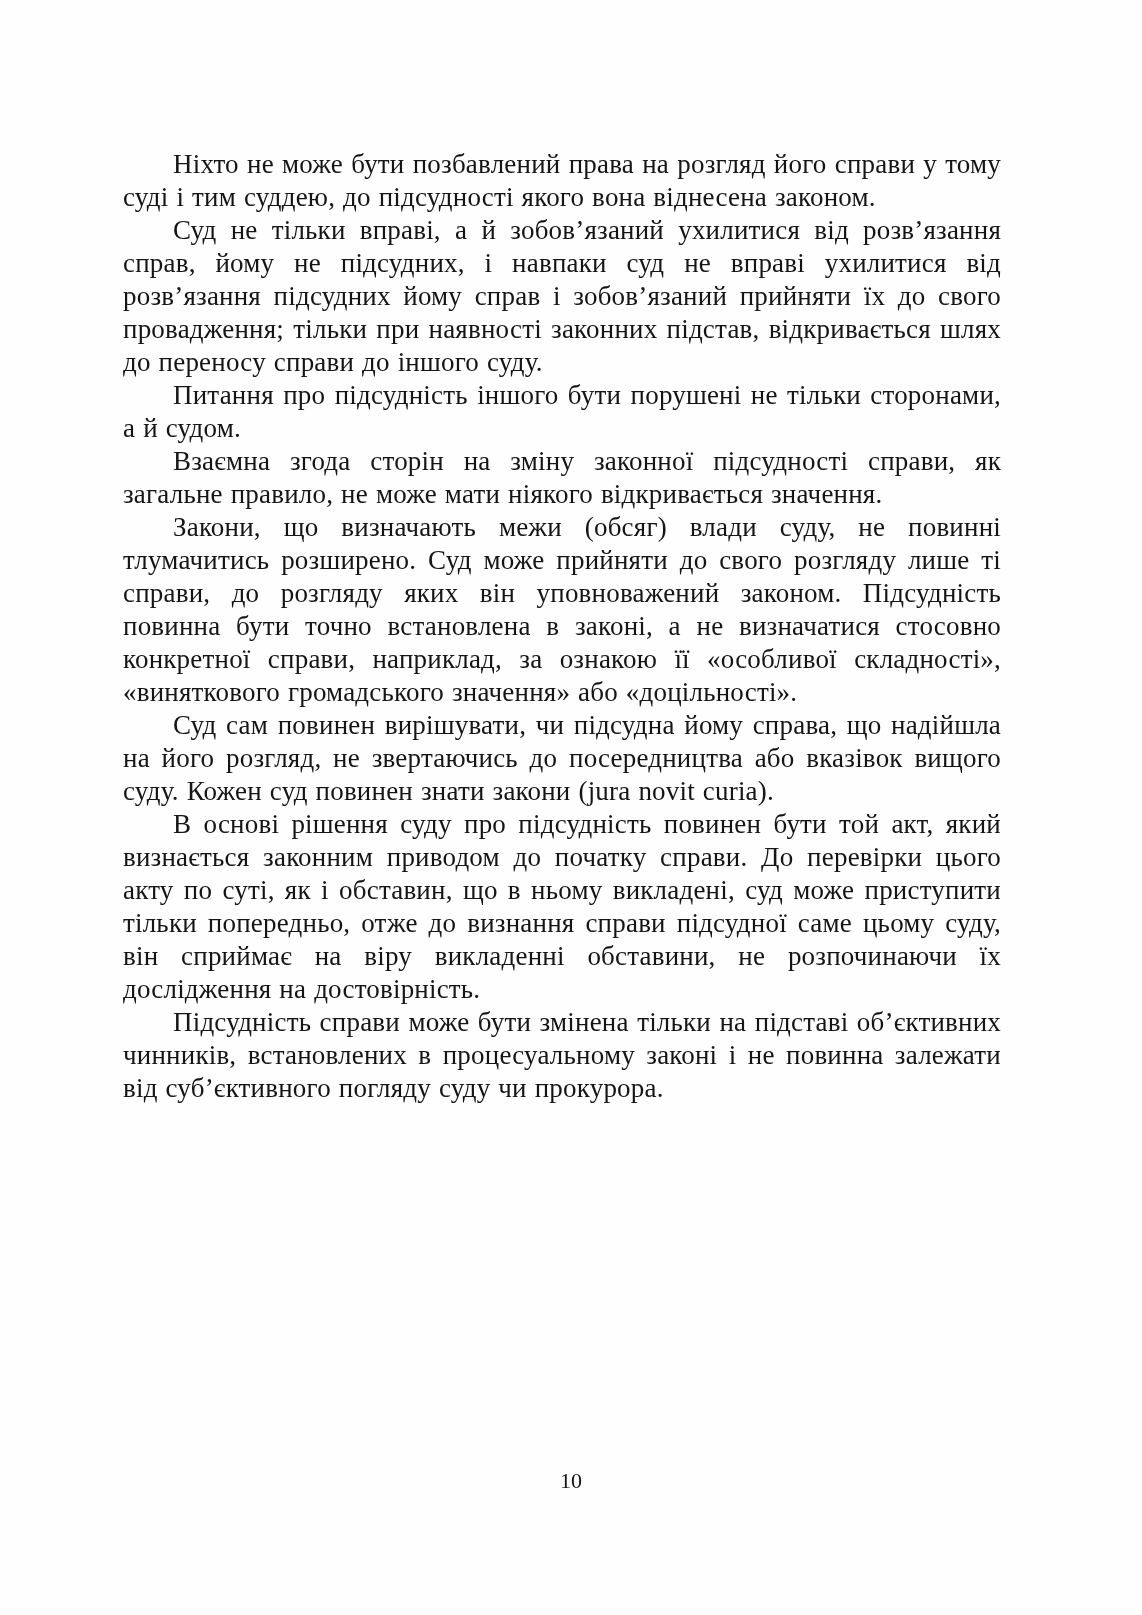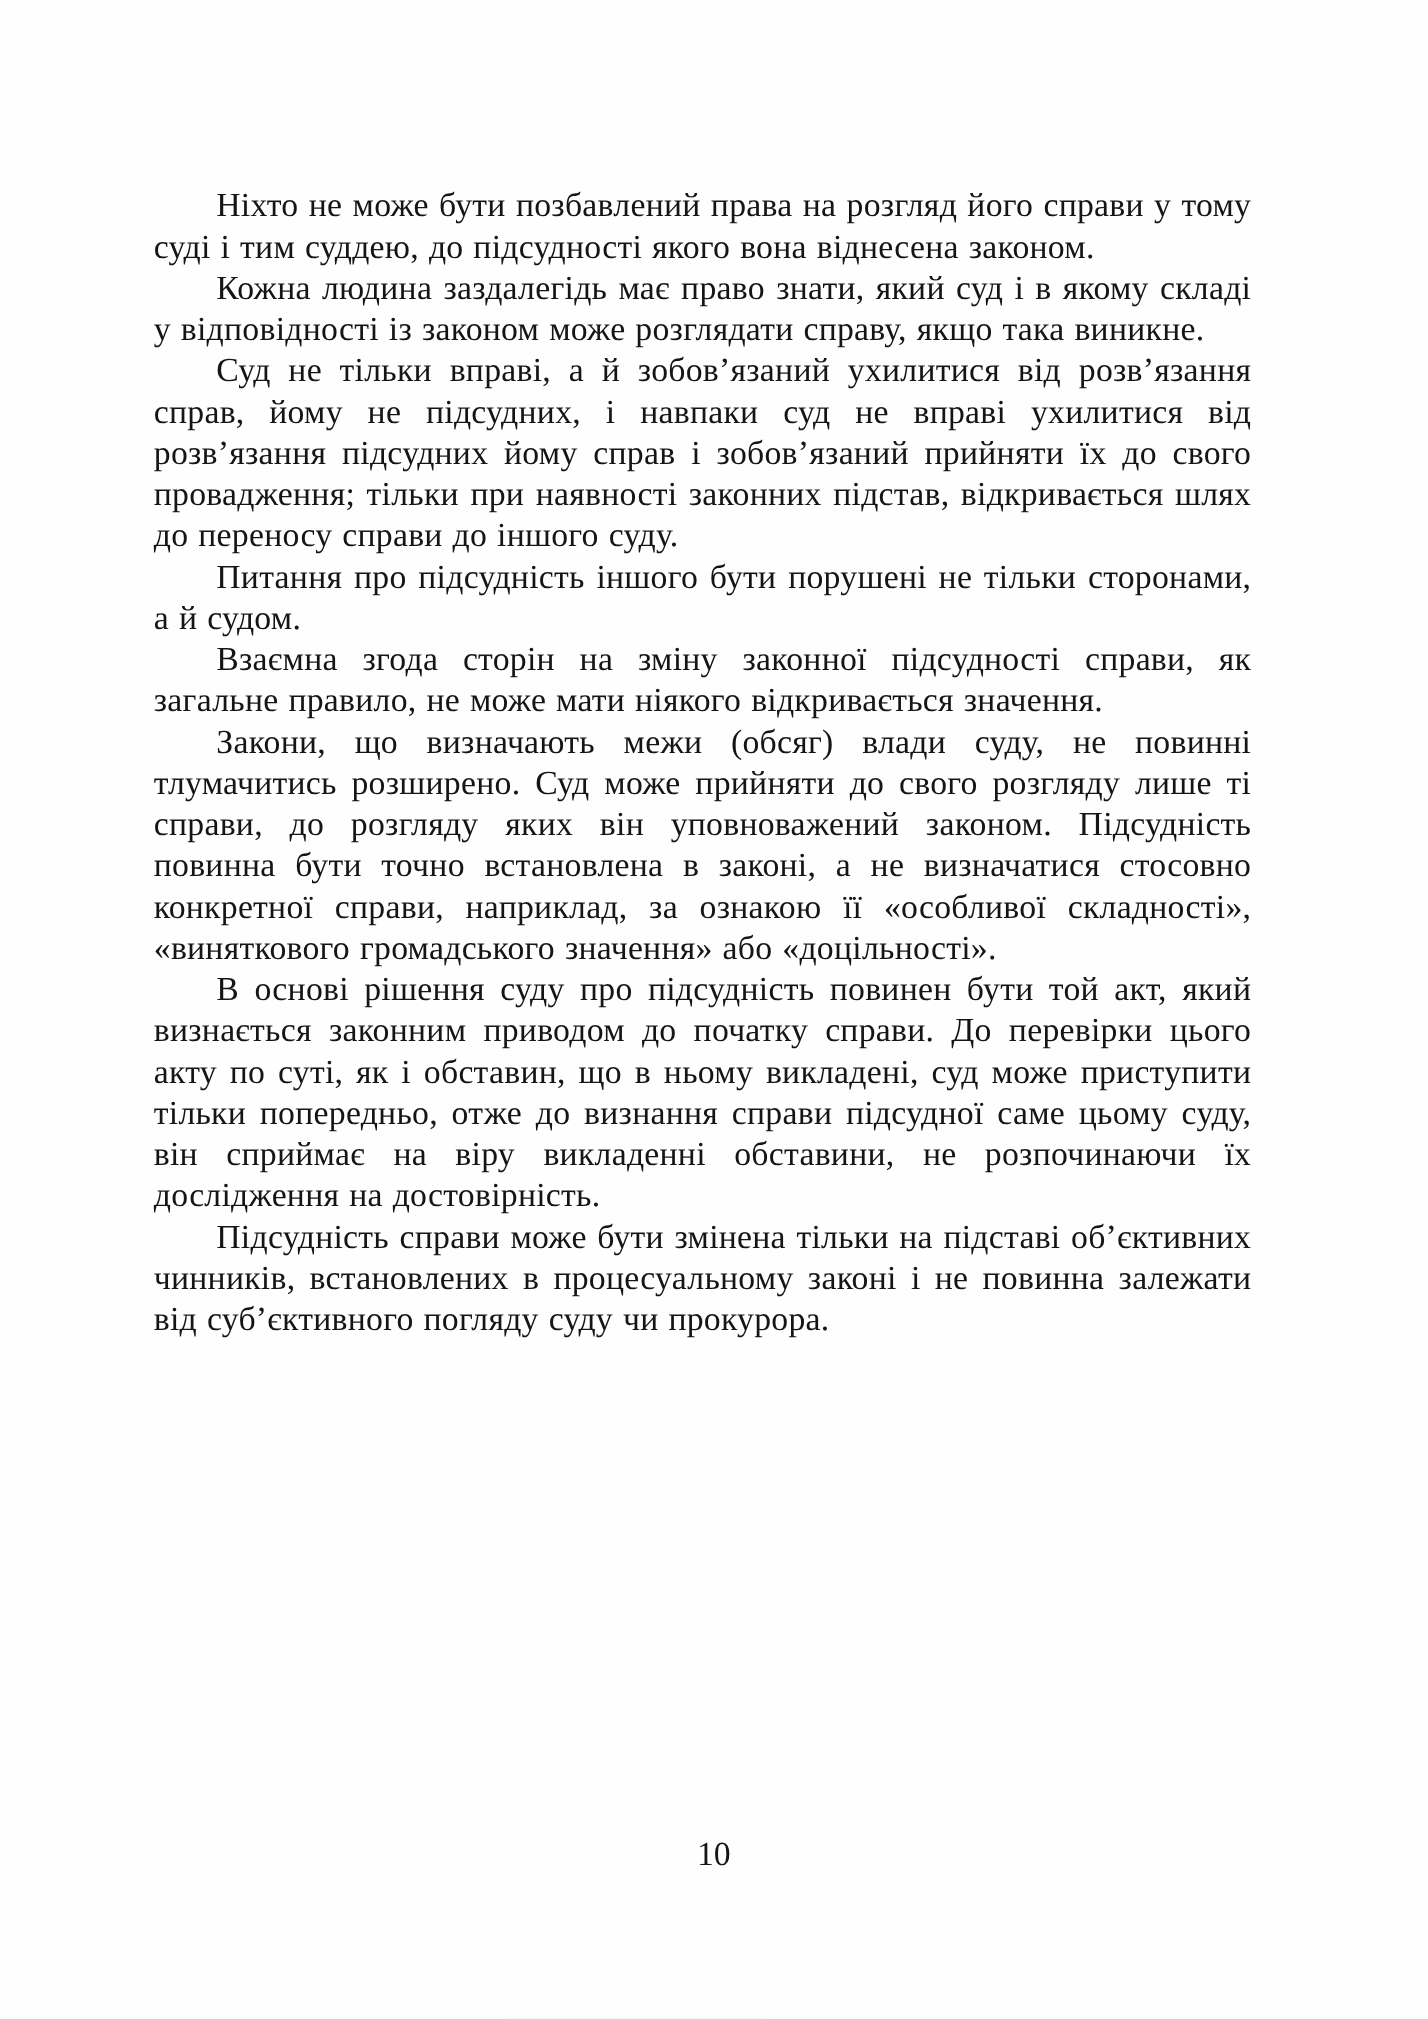--- a/index.html
+++ b/index.html
@@ -32,32 +32,32 @@
     letter-spacing: 0.2px;
     word-spacing: 1px;
     color: #151515;
   }
   .page-number {
     position: absolute;
     left: 0;
     right: 0;
     top: 1468px;
     text-align: center;
-    font-size: 27px;
+    font-size: 22px;
     color: #151515;
   }
 </style>
 </head>
 <body>
 
 <div class="page">
   <div class="text-block">
     <p class="para">Ніхто не може бути позбавлений права на розгляд його справи у тому суді і тим суддею, до підсудності якого вона віднесена законом.</p>
-    <p class="para">Кожна людина заздалегідь має право знати, який суд і в якому складі у відповідності із законом може розглядати справу, якщо така виникне.</p>
     <p class="para">Суд не тільки вправі, а й зобов’язаний ухилитися від розв’язання справ, йому не підсудних, і навпаки суд не вправі ухилитися від розв’язання підсудних йому справ і зобов’язаний прийняти їх до свого провадження; тільки при наявності законних підстав, відкривається шлях до переносу справи до іншого суду.</p>
     <p class="para">Питання про підсудність іншого бути порушені не тільки сторонами, а й судом.</p>
     <p class="para">Взаємна згода сторін на зміну законної підсудності справи, як загальне правило, не може мати ніякого відкривається значення.</p>
     <p class="para">Закони, що визначають межи (обсяг) влади суду, не повинні тлумачитись розширено. Суд може прийняти до свого розгляду лише ті справи, до розгляду яких він уповноважений законом. Підсудність повинна бути точно встановлена в законі, а не визначатися стосовно конкретної справи, наприклад, за ознакою її «особливої складності», «виняткового громадського значення» або «доцільності».</p>
+    <p class="para">Суд сам повинен вирішувати, чи підсудна йому справа, що надійшла на його розгляд, не звертаючись до посередництва або вказівок вищого суду. Кожен суд повинен знати закони (jura novit curia).</p>
     <p class="para">В основі рішення суду про підсудність повинен бути той акт, який визнається законним приводом до початку справи. До перевірки цього акту по суті, як і обставин, що в ньому викладені, суд може приступити тільки попередньо, отже до визнання справи підсудної саме цьому суду, він сприймає на віру викладенні обставини, не розпочинаючи їх дослідження на достовірність.</p>
     <p class="para">Підсудність справи може бути змінена тільки на підставі об’єктивних чинників, встановлених в процесуальному законі і не повинна залежати від суб’єктивного погляду суду чи прокурора.</p>
   </div>
   <div class="page-number">10</div>
 </div>
 
 </body></html>

